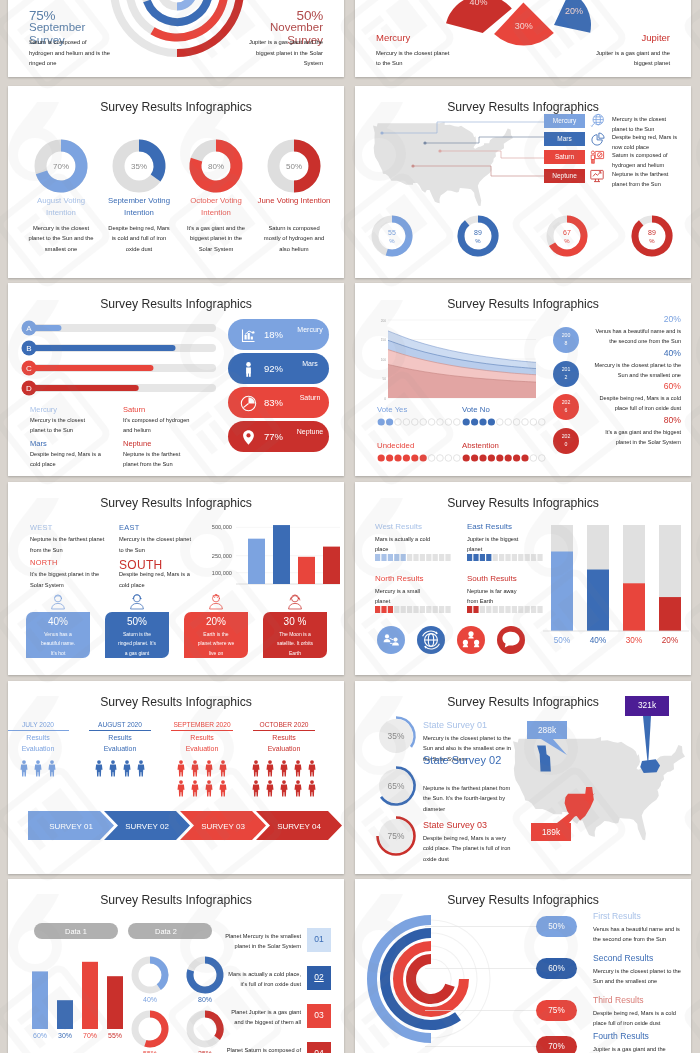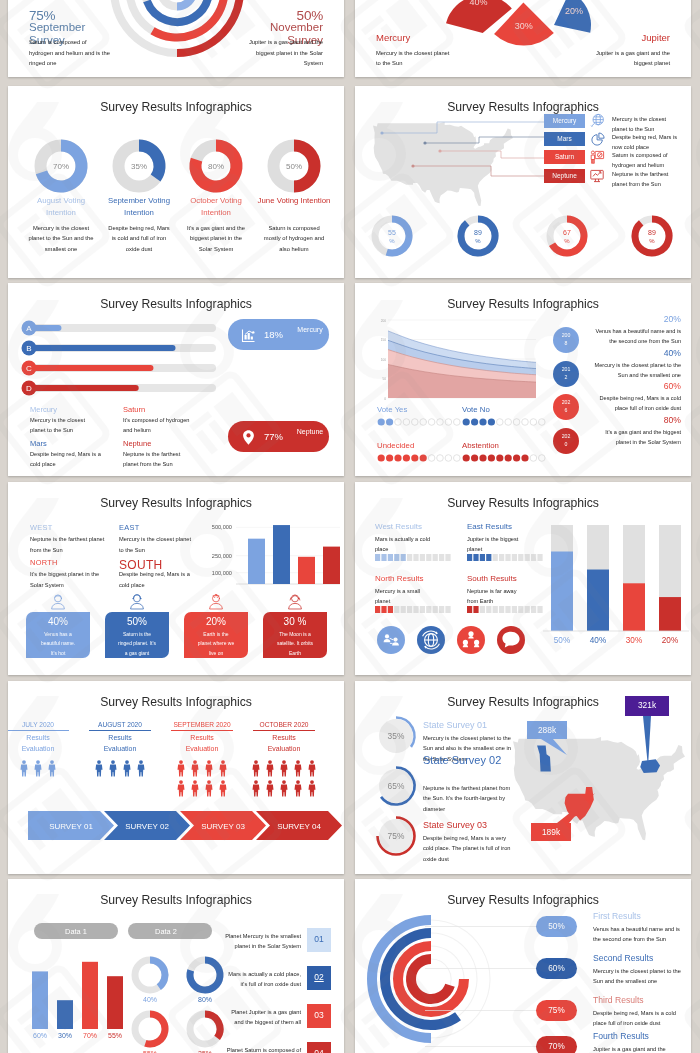--- a/index.html
+++ b/index.html
@@ -212,20 +212,43 @@
           <path d="M2.5 2.5v12h12" stroke="#fff" stroke-width="1.1" fill="none"></path>
           <rect x="4.5" y="8" width="2.2" height="4.5" fill="#fff"></rect>
           <rect x="7.6" y="6" width="2.2" height="6.5" fill="#fff"></rect>
           <rect x="10.7" y="9.5" width="2.2" height="3" fill="#fff"></rect>
           <path d="M5 7.5 L9 4 L13 6" stroke="#fff" stroke-width="1" fill="none"></path>
           <circle cx="13.3" cy="5.4" r="1.2" fill="#fff"></circle>
         </svg>
       </div>
       <div style="position: absolute; left: 36px; top: 10px; font-size: 9.5px; color: rgb(255, 255, 255);">18%</div>
       <div style="position: absolute; left: 66px; top: 6px; width: 32px; font-size: 7px; color: rgb(255, 255, 255); line-height: 1.3; text-align: center;">Mercury</div>
+    </div>
+    <div style="position: absolute; left: 220px; top: 70px; width: 101px; height: 31px; border-radius: 16px; background: rgb(59, 108, 181);">
+      <div style="position: absolute; left: 12px; top: 8px; width: 17px; height: 17px;">
+        <svg width="17" height="17" viewBox="0 0 17 17">
+          <circle cx="8.5" cy="3.4" r="2.3" fill="#fff"></circle>
+          <path d="M6.1 6.4h4.8v6.1H6.1z" fill="#fff"></path>
+          <rect x="6.3" y="11.6" width="1.8" height="4.2" fill="#fff"></rect>
+          <rect x="8.9" y="11.6" width="1.8" height="4.2" fill="#fff"></rect>
+        </svg>
+      </div>
+      <div style="position: absolute; left: 36px; top: 10px; font-size: 9.5px; color: rgb(255, 255, 255);">92%</div>
+      <div style="position: absolute; left: 66px; top: 6px; width: 32px; font-size: 7px; color: rgb(255, 255, 255); line-height: 1.3; text-align: center;">Mars</div>
+    </div>
+    <div style="position: absolute; left: 220px; top: 104px; width: 101px; height: 31px; border-radius: 16px; background: rgb(232, 69, 60);">
+      <div style="position: absolute; left: 12px; top: 8px; width: 17px; height: 17px;">
+        <svg width="17" height="17" viewBox="0 0 17 17">
+          <circle cx="8.5" cy="8.5" r="7.2" fill="none" stroke="#fff" stroke-width="1.1"></circle>
+          <path d="M8.5 2.3A6.2 6.2 0 0 1 14.7 8.5L8.5 8.5Z" fill="#fff"></path>
+          <path d="M8.5 8.5 L3.4 12.6" stroke="#fff" stroke-width="1.1"></path>
+        </svg>
+      </div>
+      <div style="position: absolute; left: 36px; top: 10px; font-size: 9.5px; color: rgb(255, 255, 255);">83%</div>
+      <div style="position: absolute; left: 66px; top: 6px; width: 32px; font-size: 7px; color: rgb(255, 255, 255); line-height: 1.3; text-align: center;">Saturn</div>
     </div>
     <div style="position: absolute; left: 220px; top: 138px; width: 101px; height: 31px; border-radius: 16px; background: rgb(201, 48, 44);">
       <div style="position: absolute; left: 12px; top: 8px; width: 17px; height: 17px;">
         <svg width="17" height="17" viewBox="0 0 17 17">
           <path d="M8.5 1.2c-3 0-5.4 2.4-5.4 5.4 0 4 5.4 9.2 5.4 9.2s5.4-5.2 5.4-9.2c0-3-2.4-5.4-5.4-5.4z" fill="#fff"></path>
           <circle cx="8.5" cy="6.4" r="2.1" fill="#c9302c"></circle>
         </svg>
       </div>
       <div style="position: absolute; left: 36px; top: 10px; font-size: 9.5px; color: rgb(255, 255, 255);">77%</div>
       <div style="position: absolute; left: 66px; top: 6px; width: 32px; font-size: 7px; color: rgb(255, 255, 255); line-height: 1.3; text-align: center;">Neptune</div>

